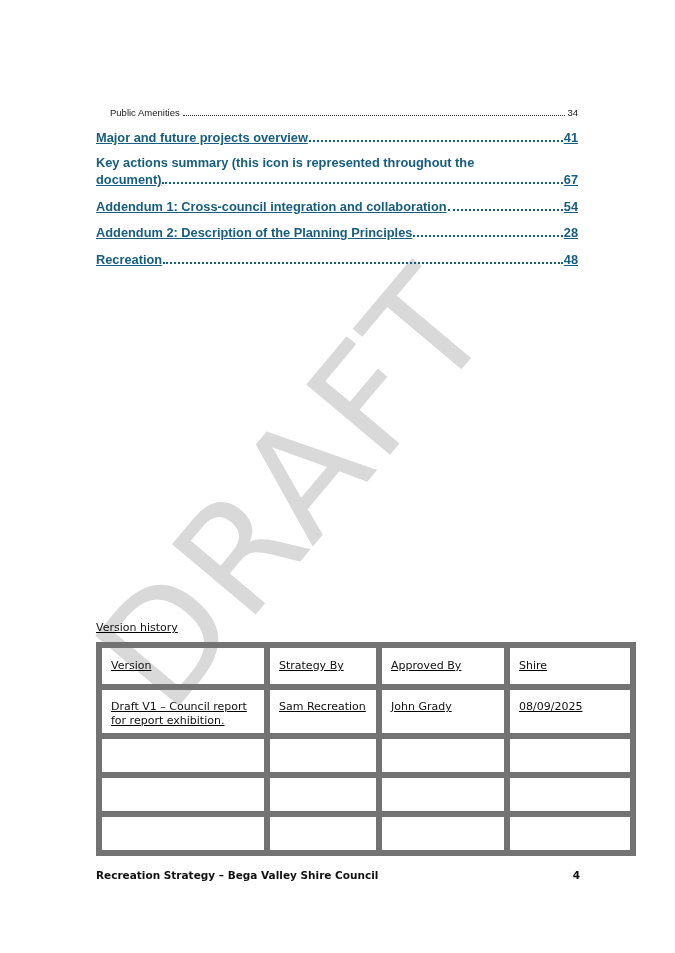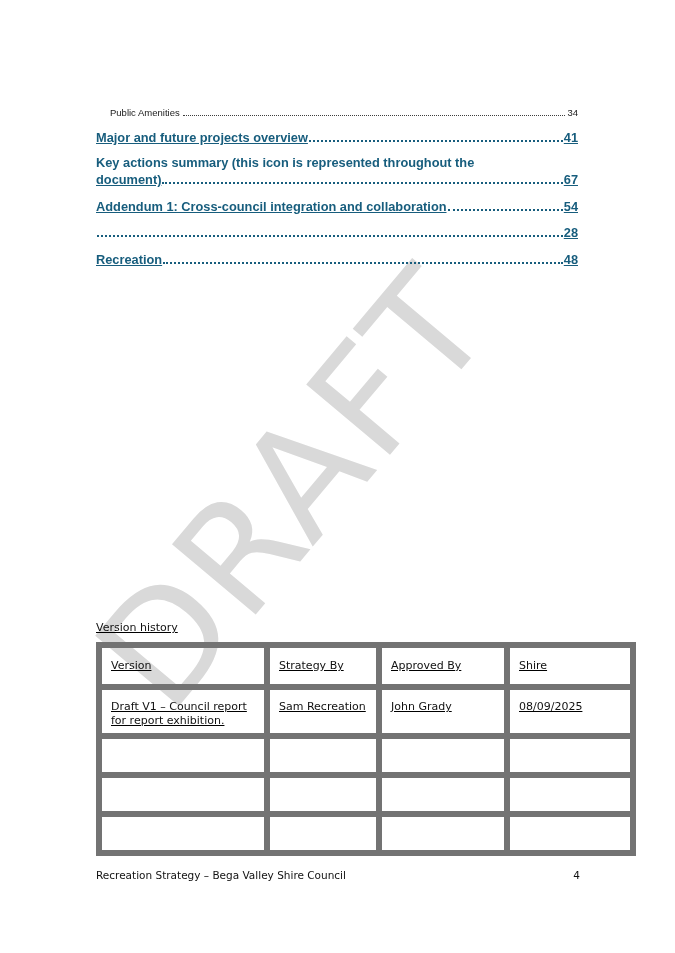--- a/index.html
+++ b/index.html
@@ -110,20 +110,21 @@
     position: absolute;
     left: 96px; top: 869px;
     width: 484px;
     display: flex;
     justify-content: space-between;
     align-items: center;
     font-family: "DejaVu Sans", sans-serif;
     font-size: 10.5px;
     color: #111111;
     z-index: 1;
+    font-weight: bold;
   }
 </style>
 </head>
 <body>
 
 <div class="page">
 
   <div class="watermark">DRAFT</div>
 
   <div class="toc">
@@ -149,20 +150,21 @@
       </div>
     </div>
 
     <div class="toc-row toc-h">
       <span>Addendum 1: Cross-council integration and collaboration</span>
       <span class="leader"></span>
       <span class="page-num">54</span>
     </div>
 
     <div class="toc-row toc-h">
+      <span>Addendum 2: Description of the Planning Principles</span>
       <span class="leader"></span>
       <span class="page-num">28</span>
     </div>
 
     <div class="toc-row toc-h">
       <span>Recreation</span>
       <span class="leader"></span>
       <span class="page-num">48</span>
     </div>
 

